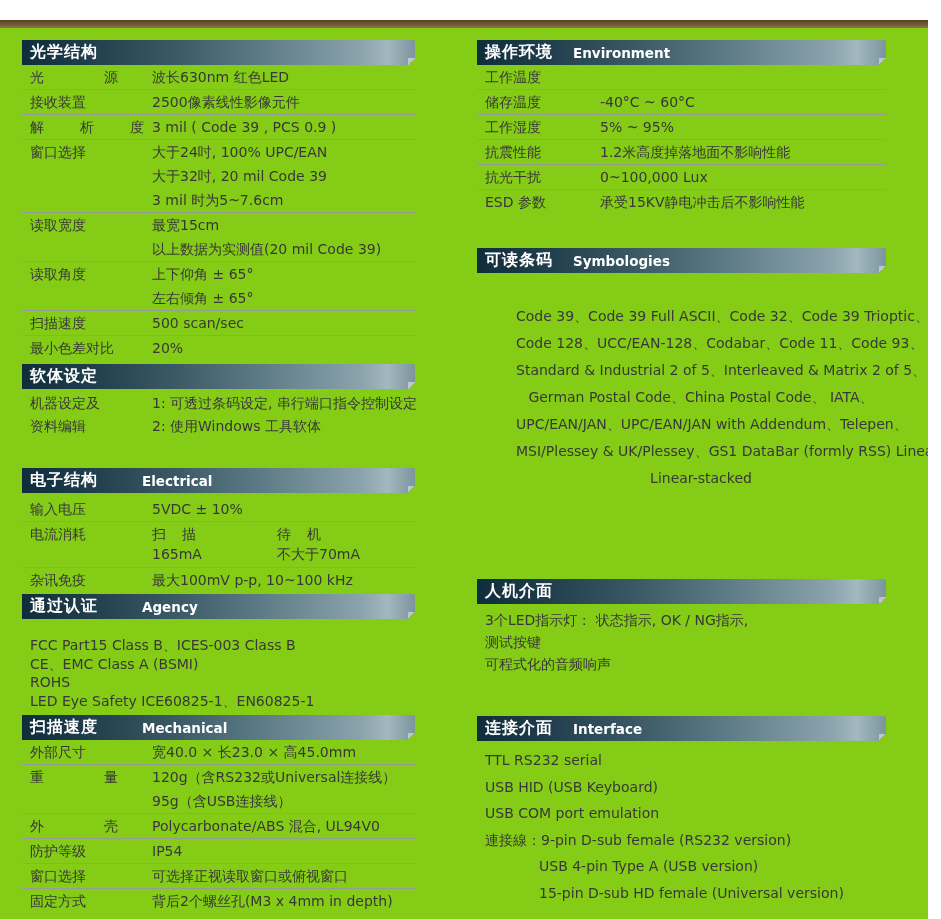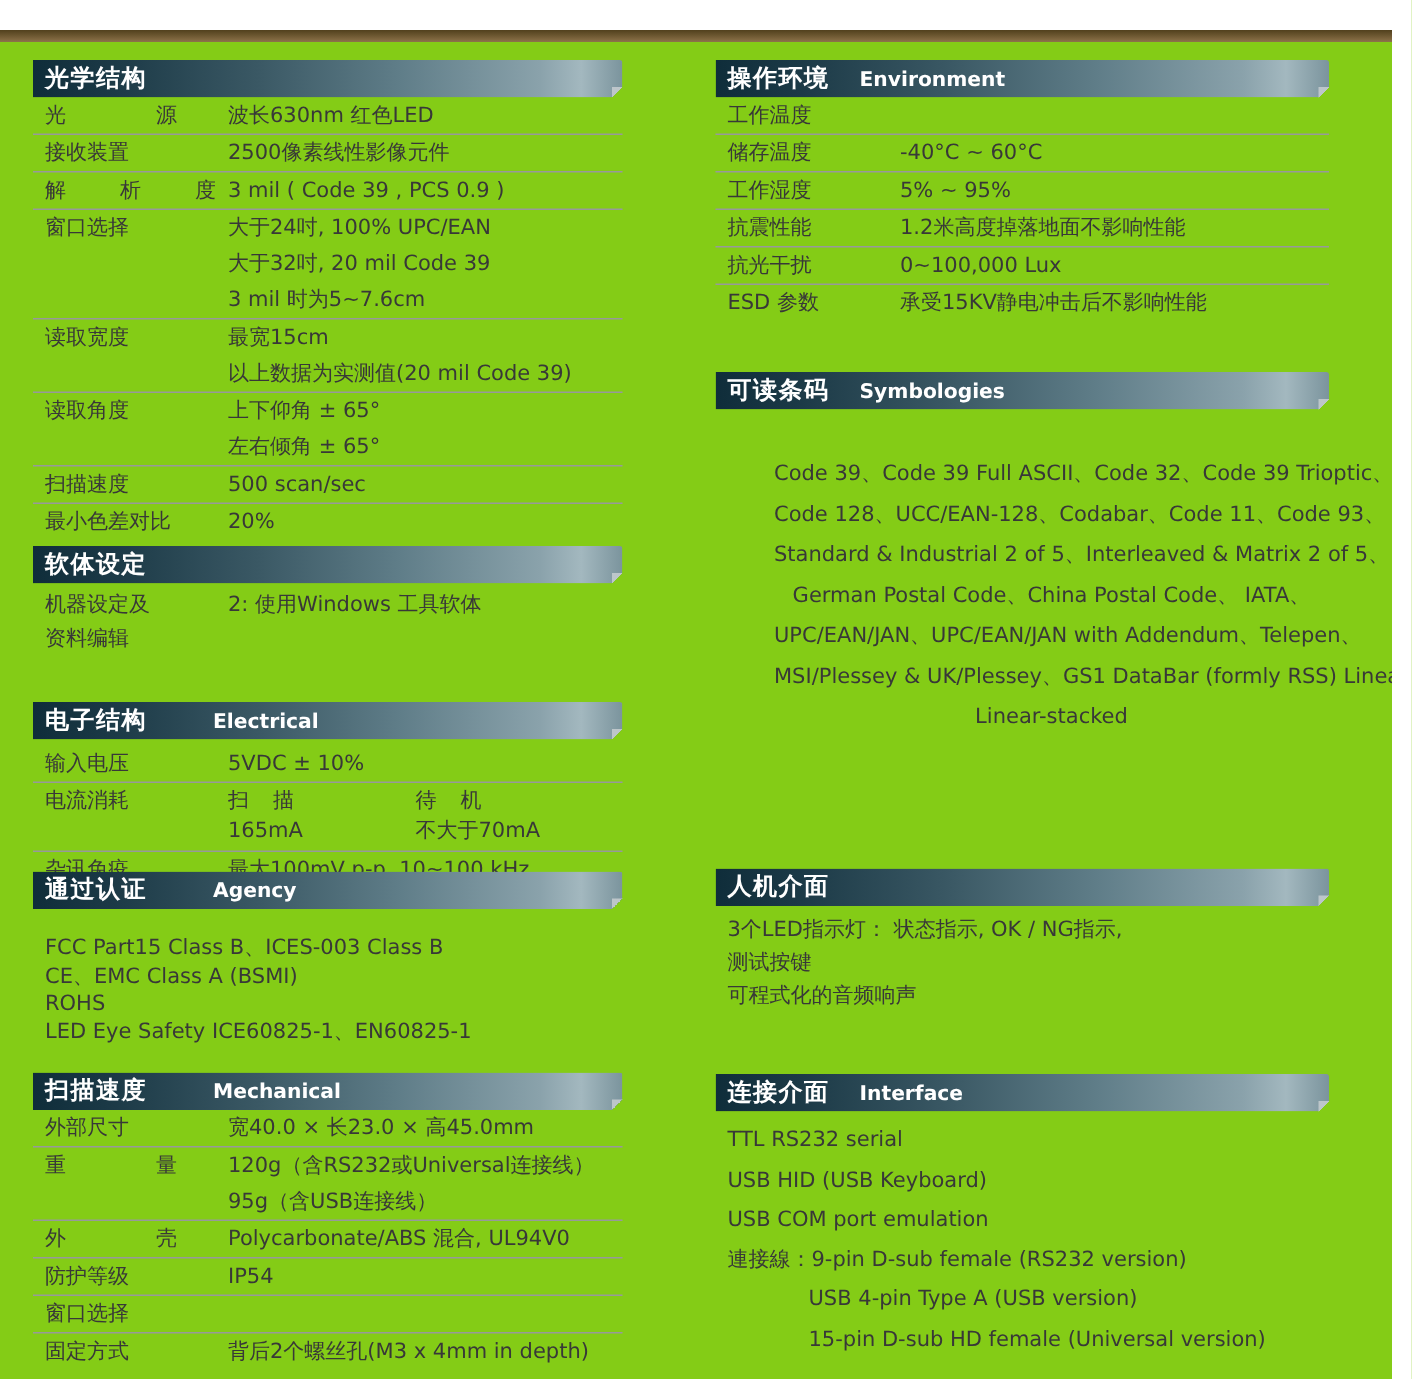--- a/index.html
+++ b/index.html
@@ -7,21 +7,21 @@
   .page{position:relative;width:928px;height:919px;background:#84cc16;overflow:hidden;margin-top:20px;}
   .topbar{position:absolute;top:0;left:0;width:941px;height:8px;
           background:linear-gradient(180deg,#51401d 0%,#6b5630 45%,#8d734a 100%);}
   .col{position:absolute;top:20px;}
   .col-left{left:22px;width:393px;}
   .col-right{left:477px;width:409px;}
   section{position:absolute;left:0;width:100%;}
 
   
   #sec-optical{top:0;}      #sec-software{top:324px;}  #sec-electrical{top:428px;}
-  #sec-agency{top:541px;}   #sec-mechanical{top:675px;}
+  #sec-agency{top:554px;}   #sec-mechanical{top:675px;}
   #sec-environment{top:0;}  #sec-symbologies{top:208px;}
   #sec-hmi{top:539px;}      #sec-interface{top:676px;}
 
   
   .bar{position:relative;height:25px;display:flex;align-items:center;padding-left:8px;
        box-sizing:border-box;border-radius:0 2px 0 0;color:#fff;
        background:linear-gradient(90deg,#0f2d3a 0%,#1c3a47 14%,#3a5864 38%,#5f7d88 62%,
                   #8aa2ab 86%,#a3b8bf 93%,#7b949d 100%);
        clip-path:polygon(0 0,100% 0,100% calc(100% - 7px),calc(100% - 7px) 100%,0 100%);}
   .title-zh{font-size:16px;font-weight:bold;letter-spacing:1px;white-space:nowrap;}
@@ -166,20 +166,21 @@
           <span class="title-zh">软体设定</span>
         </div>
         <div class="fold"></div>
         <div class="kv no-div">
           <div class="row">
             <div class="lbl">
               <div class="line">机器设定及</div>
               <div class="line">资料编辑</div>
             </div>
             <div class="vals">
+              <div class="line">1: 可透过条码设定, 串行端口指令控制设定</div>
               <div class="line">2: 使用Windows 工具软体</div>
             </div>
           </div>
         </div>
       </section>
       <section class="section" id="sec-electrical">
         <div class="bar">
           <span class="title-zh">电子结构</span>
           <span class="title-en">Electrical</span>
         </div>
@@ -282,20 +283,23 @@
               <div class="line">防护等级</div>
             </div>
             <div class="vals">
               <div class="line">IP54</div>
             </div>
           </div>
           <div class="row">
             <div class="lbl">
               <div class="line">窗口选择</div>
             </div>
+            <div class="vals">
+              <div class="line">可选择正视读取窗口或俯视窗口</div>
+            </div>
           </div>
           <div class="row">
             <div class="lbl">
               <div class="line">固定方式</div>
             </div>
             <div class="vals">
               <div class="line">背后2个螺丝孔(M3 x 4mm in depth)</div>
             </div>
           </div>
         </div>

